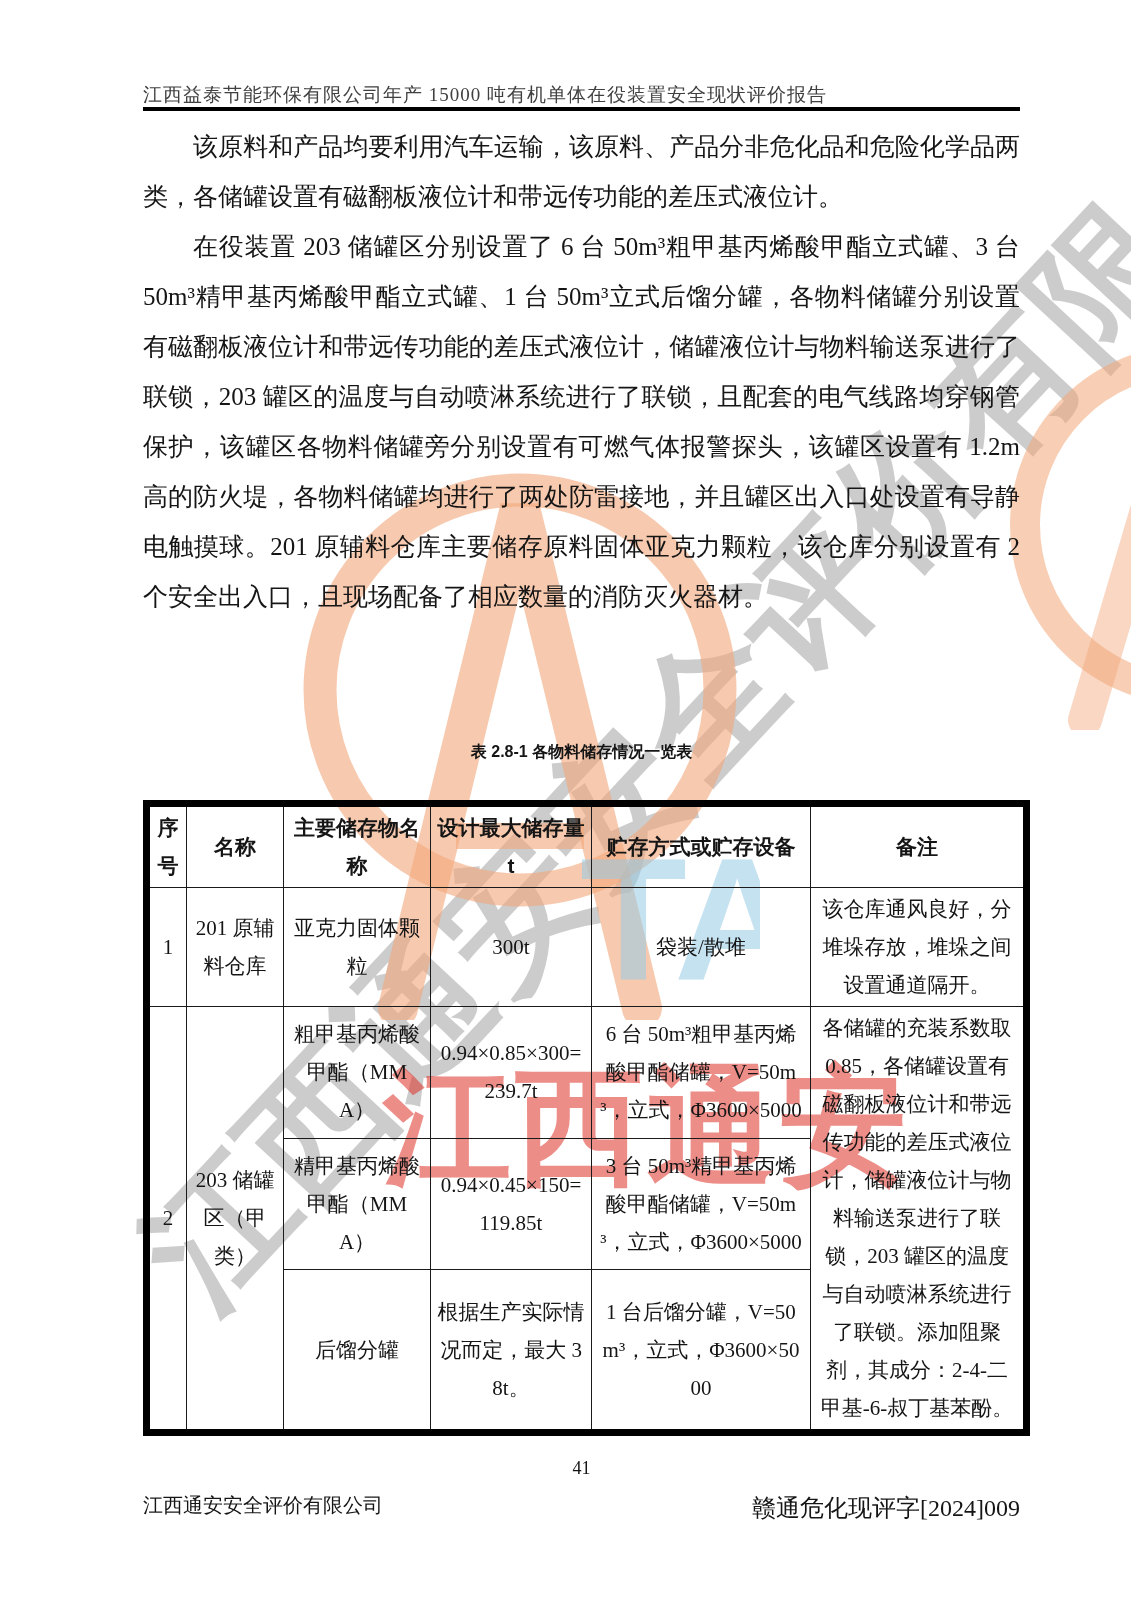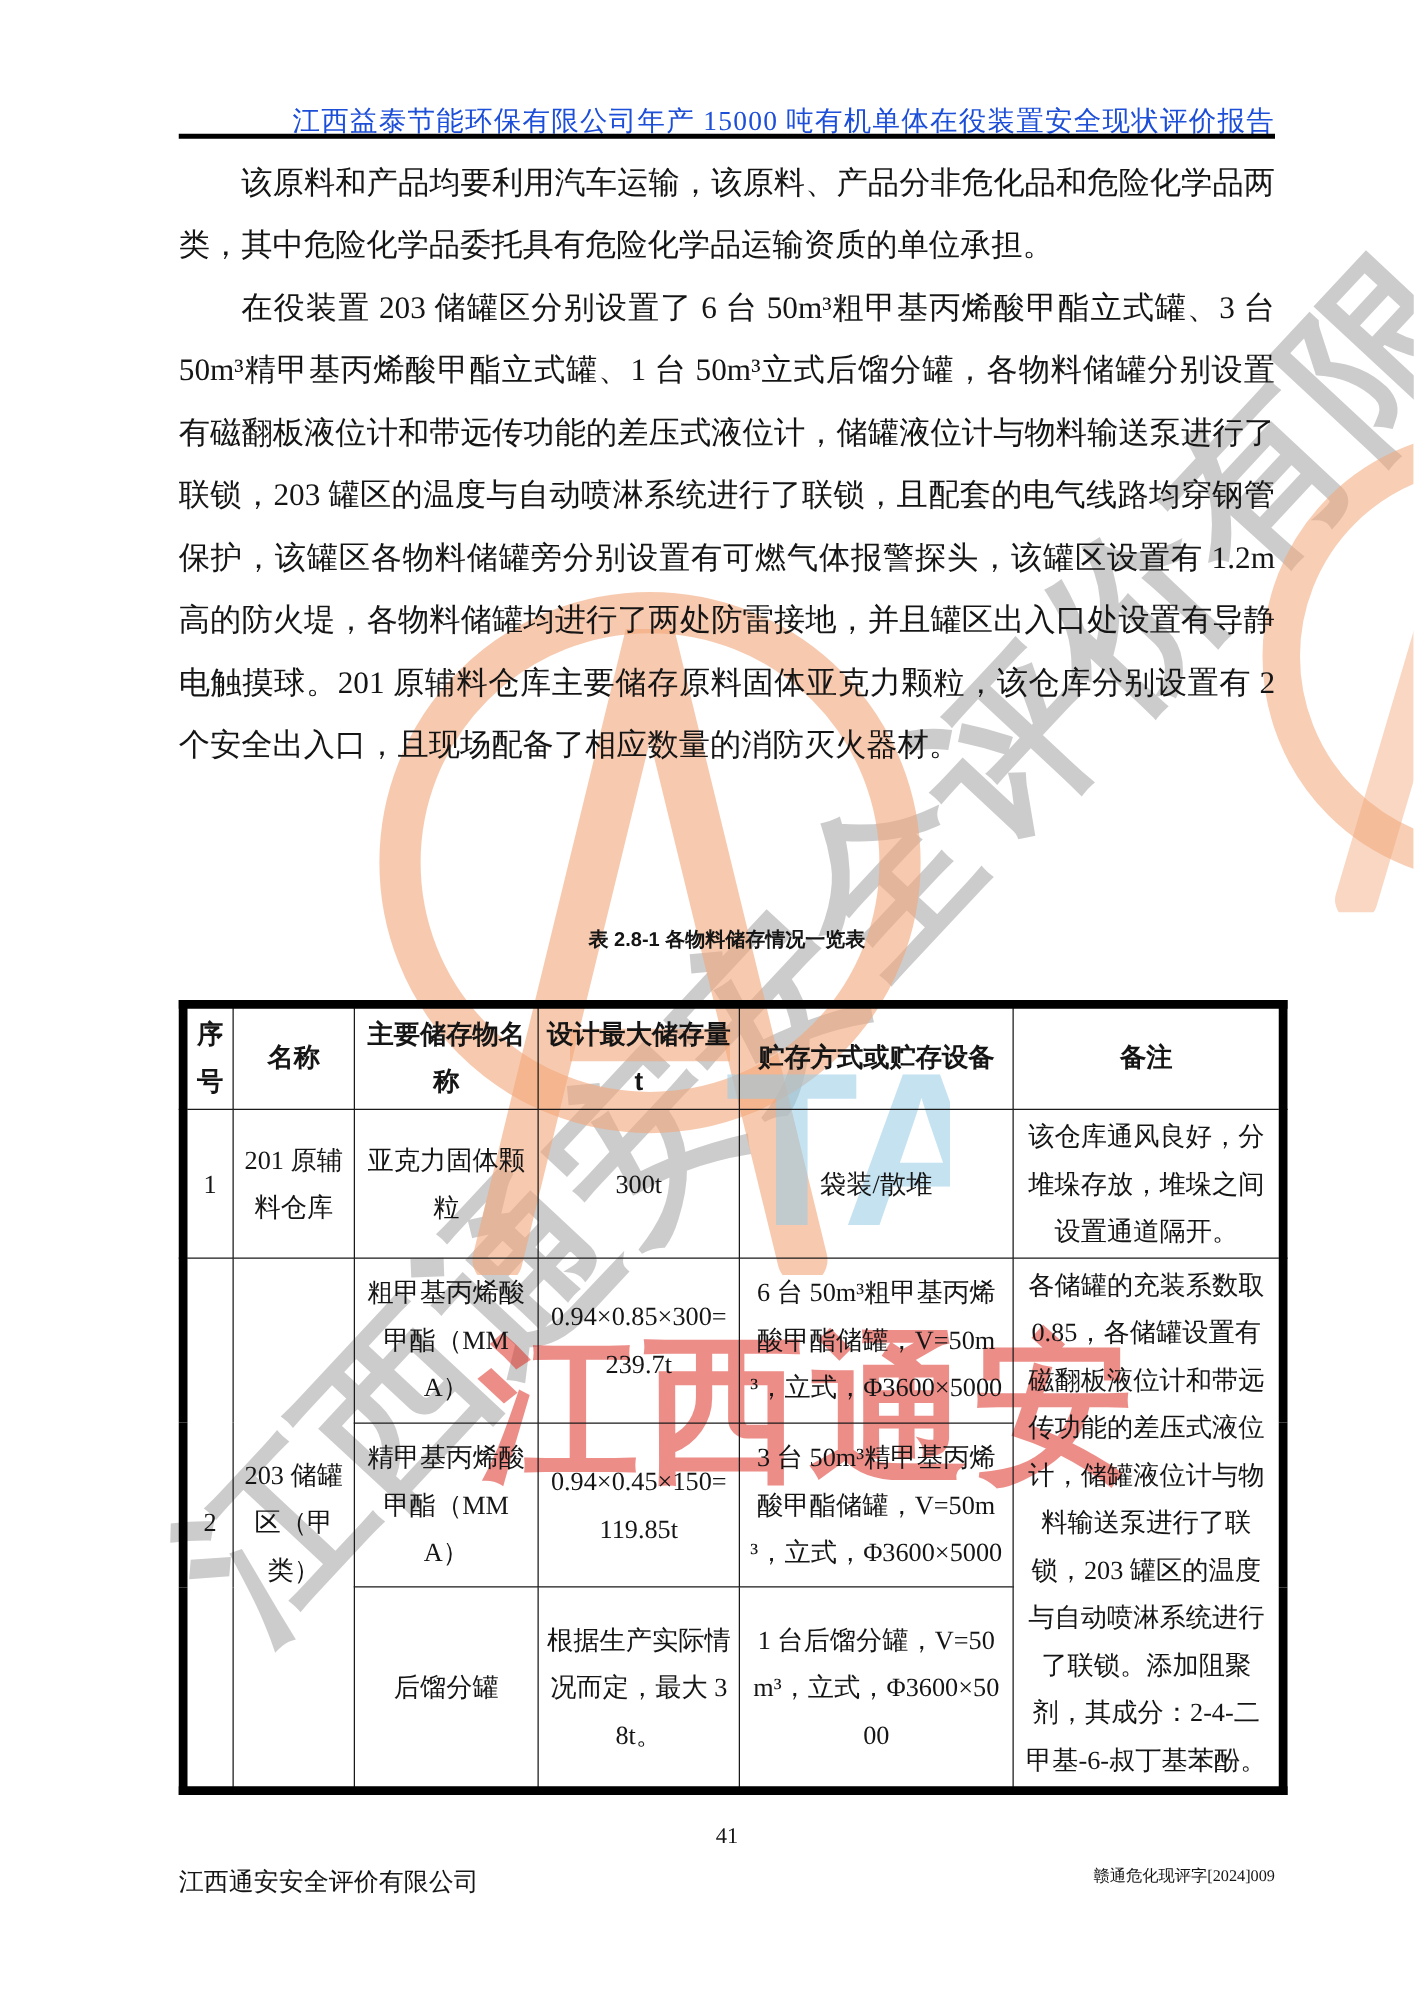--- a/index.html
+++ b/index.html
@@ -21,22 +21,22 @@
     position:absolute;left:383px;top:1042px;
     font-family:"Liberation Sans","DejaVu Sans",sans-serif;
     font-size:128px;letter-spacing:4px;white-space:nowrap;
     color:rgba(223,48,38,0.55);font-weight:bold;
   }
   .wm-logo{position:absolute;left:280px;top:450px;}
   .wm-ring-right{position:absolute;right:0;top:330px;width:141px;height:400px;overflow:hidden;}
   
   .content{position:absolute;inset:0;z-index:1;}
   .hdr{
-    position:absolute;left:143px;top:82px;width:877px;text-align:right;
-    font-size:22px;letter-spacing:1px;color:#1d4ed8;
+    position:absolute;left:143px;top:82px;width:877px;text-align:left;
+    font-size:19px;letter-spacing:1px;color:#404040;
   }
   .hdr-rule{position:absolute;left:143px;top:107px;width:877px;height:4px;background:#000;}
   .bodytext{
     position:absolute;left:143px;top:122px;width:877px;
     font-size:25px;line-height:50px;text-align:justify;
   }
   .bodytext p{margin:0;text-indent:2em;}
   .tbl-caption{
     position:absolute;left:143px;top:742px;width:877px;text-align:center;
     font-family:"Liberation Sans","DejaVu Sans",sans-serif;
@@ -60,21 +60,21 @@
   tr.h-r2b{height:118px;}
   tr.h-r2c{height:147px;}
   td.note{ text-align:justify;vertical-align:top;line-height:38px; }
   .sec-heading{
     position:absolute;left:143px;top:1398px;
     font-family:"Liberation Sans","DejaVu Sans",sans-serif;
     font-weight:bold;font-size:29px;letter-spacing:2px;
   }
   .page-num{position:absolute;left:143px;top:1458px;width:877px;text-align:center;font-size:18px;}
   .foot-left{position:absolute;left:143px;top:1492px;font-size:20px;}
-  .foot-right{position:absolute;right:111px;top:1492px;font-size:13px;text-align:center;}
+  .foot-right{position:absolute;right:111px;top:1492px;font-size:24px;text-align:center;}
 </style>
 </head>
 <body>
 
 <div class="wm-layer">
 
   <div class="wm-gray">江西通安安全评价有限公司</div>
 
   <svg class="wm-logo" width="480" height="570" viewBox="0 0 480 570">
     <circle cx="240" cy="240" r="200" fill="none" stroke="rgba(242,166,121,0.60)" stroke-width="33"></circle>
@@ -92,21 +92,21 @@
 
   <div class="wm-red">江西通安</div>
 </div>
 
 <div class="content">
 
   <div class="hdr">江西益泰节能环保有限公司年产 15000 吨有机单体在役装置安全现状评价报告</div>
   <div class="hdr-rule"></div>
 
   <div class="bodytext">
-    <p>该原料和产品均要利用汽车运输，该原料、产品分非危化品和危险化学品两类，其中危险化学品委托具有危险化学品运输资质的单位承担。</p>
+    <p>该原料和产品均要利用汽车运输，该原料、产品分非危化品和危险化学品两类，各储罐设置有磁翻板液位计和带远传功能的差压式液位计。</p>
     <p>在役装置 203 储罐区分别设置了 6 台 50m³粗甲基丙烯酸甲酯立式罐、3 台 50m³精甲基丙烯酸甲酯立式罐、1 台 50m³立式后馏分罐，各物料储罐分别设置有磁翻板液位计和带远传功能的差压式液位计，储罐液位计与物料输送泵进行了联锁，203 罐区的温度与自动喷淋系统进行了联锁，且配套的电气线路均穿钢管保护，该罐区各物料储罐旁分别设置有可燃气体报警探头，该罐区设置有 1.2m 高的防火堤，各物料储罐均进行了两处防雷接地，并且罐区出入口处设置有导静电触摸球。201 原辅料仓库主要储存原料固体亚克力颗粒，该仓库分别设置有 2 个安全出入口，且现场配备了相应数量的消防灭火器材。</p>
   </div>
 
   <div class="tbl-caption">表 2.8-1  各物料储存情况一览表</div>
 
   <table class="storage">
     <colgroup>
       <col style="width:40px">
         <col style="width:97px">
         <col style="width:147px">

